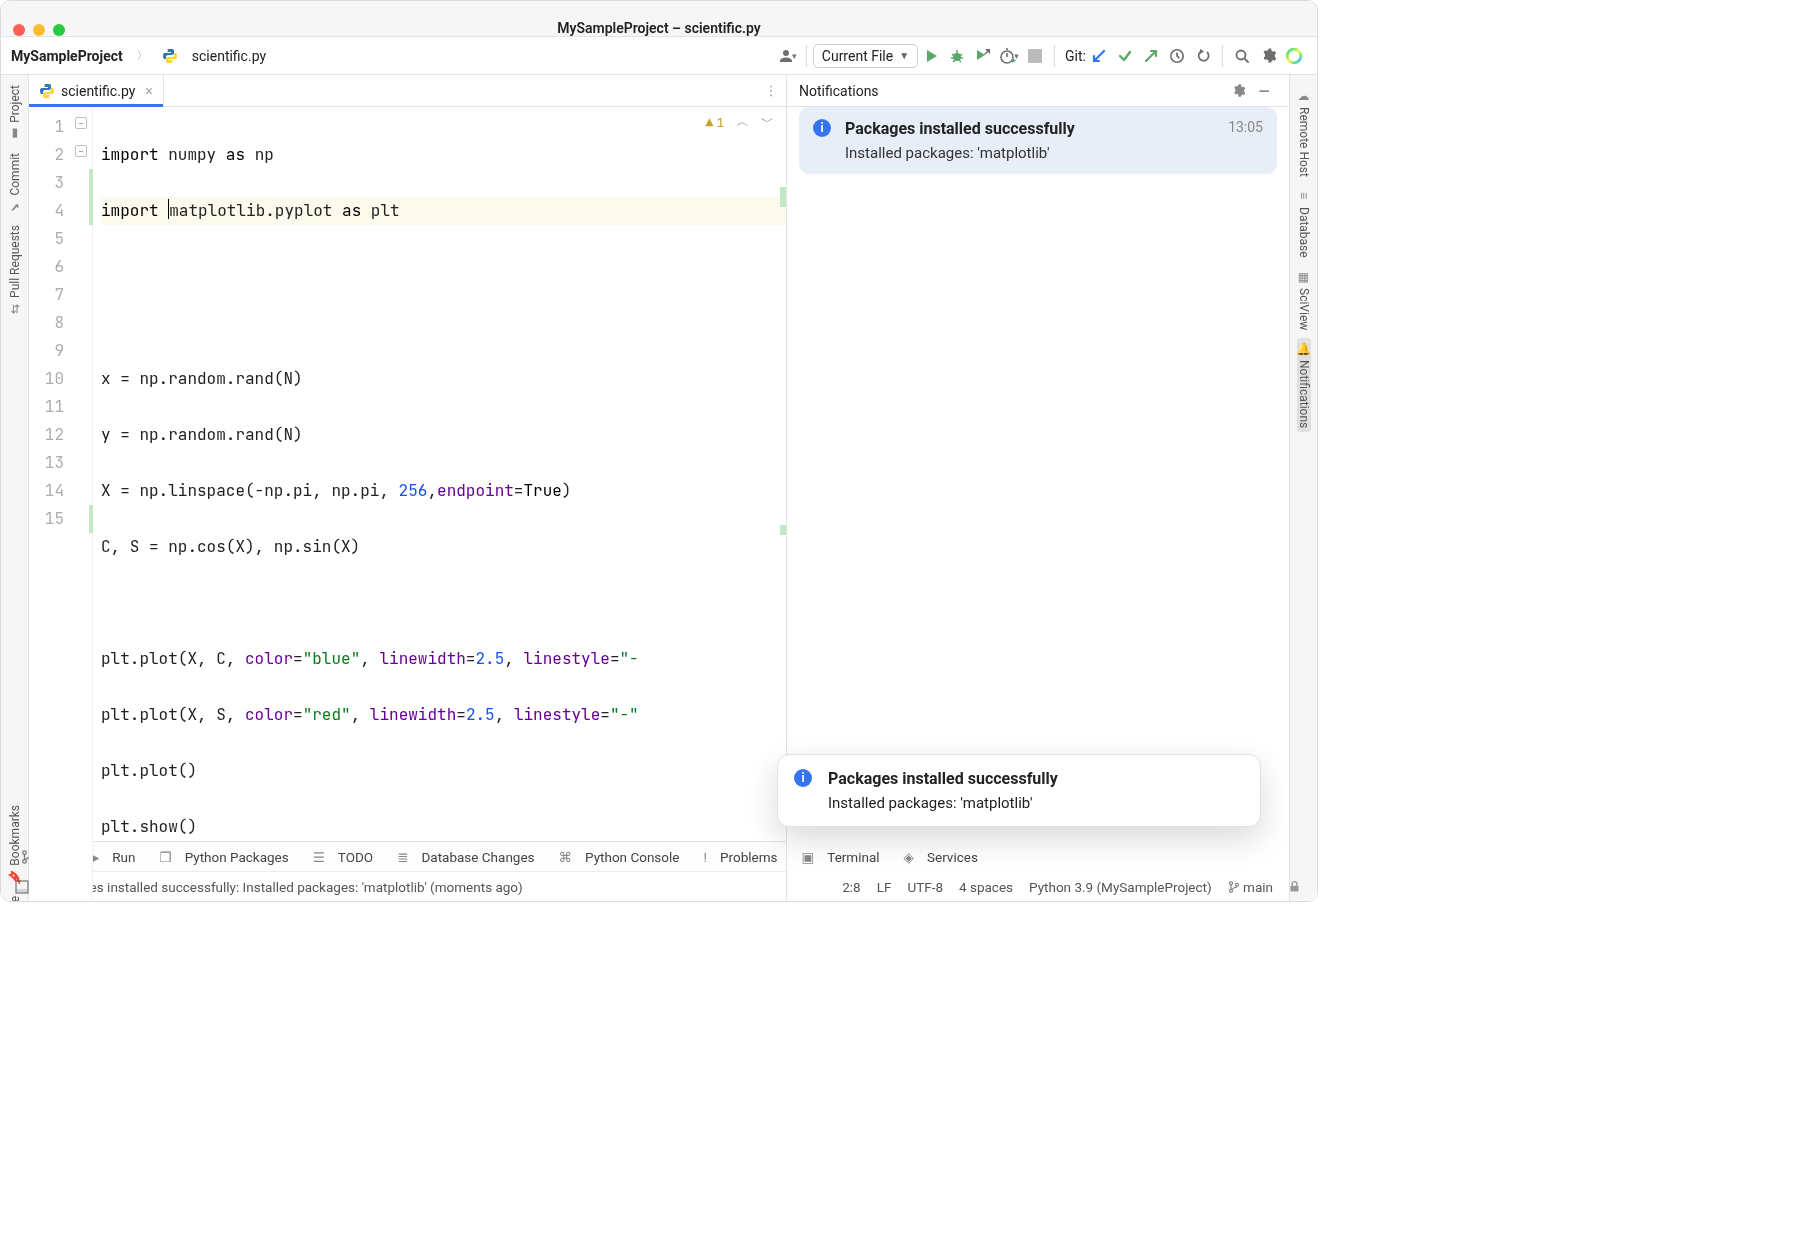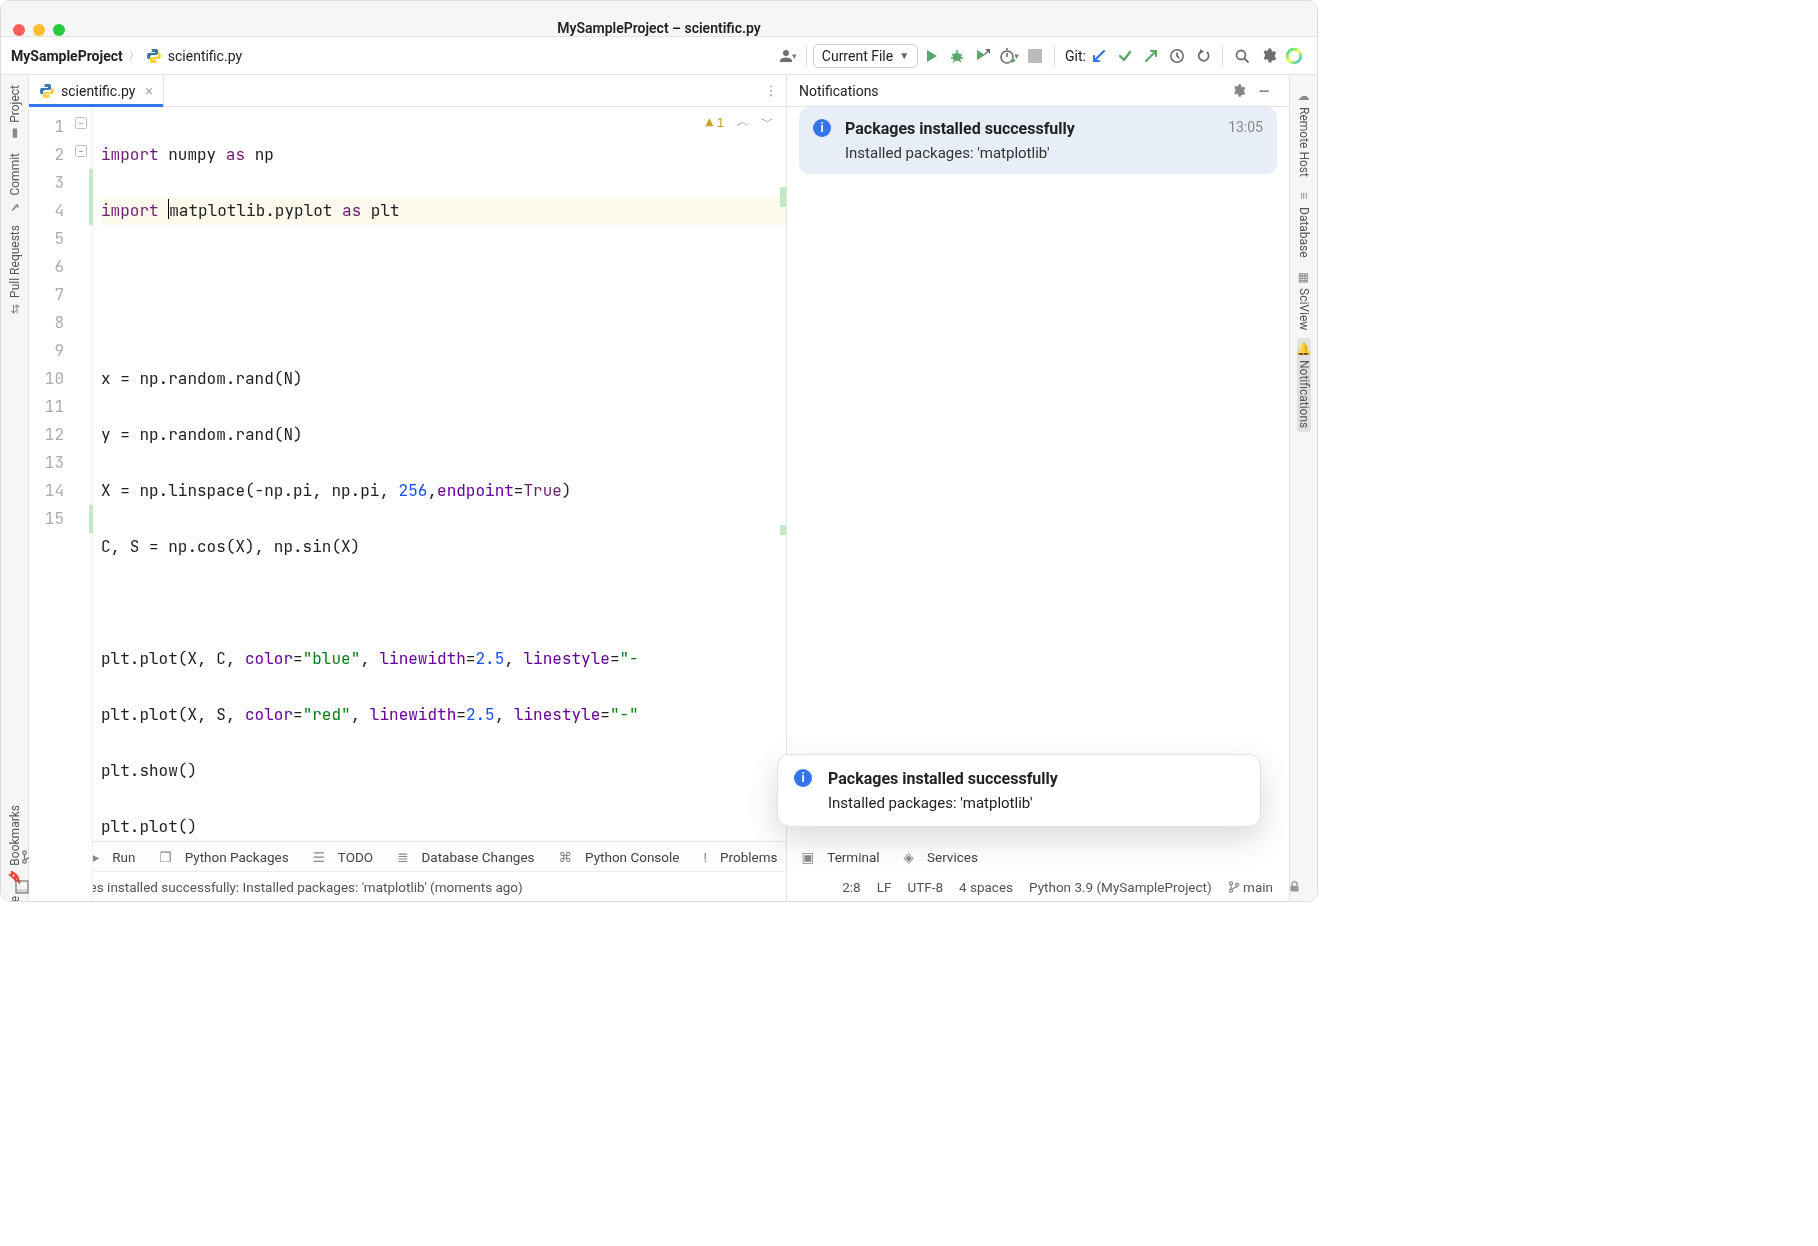--- a/index.html
+++ b/index.html
@@ -31,21 +31,21 @@
   .dot-red{background:#ff5f57;} .dot-yellow{background:#febc2e;} .dot-green{background:#28c840;}
   .titlebar .title { position:absolute; left:0; right:0; text-align:center; pointer-events:none;}
   
   .toolbar {
     height:38px;
     border-bottom:1px solid #e3e3e3;
     display:flex; align-items:center; padding:0 10px;
     background:#fff;
     font-size:14px;
   }
-  .breadcrumb { display:flex; align-items:flex-start; gap:6px;}
+  .breadcrumb { display:flex; align-items:flex-start; gap:14px;}
   .breadcrumb b { font-weight:700;}
   .chev { color:#999; font-size:11px;}
   .spacer { flex:1; }
   .tool-icon { width:22px; height:22px; display:inline-flex; align-items:center; justify-content:center; color:#6e6e6e; margin:0 2px; cursor:pointer;}
   .tool-sep { width:1px; height:22px; background:#dcdcdc; margin:0 6px;}
   .combo {
     border:1px solid #cfcfcf; border-radius:5px; padding:3px 8px; display:flex; align-items:center; gap:6px;
     background:#fff; cursor:pointer;
   }
   .combo .arr{font-size:10px;color:#666;}
@@ -91,21 +91,21 @@
   .tabrow .flex{flex:1;}
   .tabrow .kebab{width:30px; display:flex;align-items:center;justify-content:center;color:#888;cursor:pointer;}
   .editor {
     flex:1; display:grid; grid-template-columns:64px 1fr; font-family:"JetBrains Mono","SF Mono",Menlo,Consolas,monospace;
     font-size:16px; position:relative; overflow:hidden;
   }
   .gutter{ background:#fff; border-right:1px solid #f0f0f0; color:#adadad; text-align:right; padding:6px 28px 0 0; line-height:28px;}
   .gutter div{height:28px;}
   .code{ padding:6px 0 0 8px; line-height:28px; white-space:pre; overflow-x:hidden;}
   .code .line{height:28px; display:block;}
-  .kw{color:#701a75;text-align:right;} .num{color:#1750eb;} .str{color:#067d17;} .kwarg{color:#660099;}
+  .kw{color:#000000;text-align:right;} .num{color:#1750eb;} .str{color:#067d17;} .kwarg{color:#660099;}
   .line.hl{background:#fcfaed;}
   .cursor{display:inline-block; width:1px; height:20px; background:#000; vertical-align:-3px;}
   .fold{position:absolute; left:46px; width:12px; height:12px; border:1px solid #c0c0c0; border-radius:2px; background:#fff; font-size:9px; line-height:10px; text-align:center; color:#888;}
   .greenbar{position:absolute; left:60px; width:4px; background:#c3e8c5;}
   .insp {
     position:absolute; top:6px; right:10px; font-size:13px; color:#888;
     display:flex; align-items:center; gap:10px;
   }
   .insp .warn{color:#c9a227; display:flex; align-items:center; gap:3px;}
   .insp .arrows span{cursor:pointer; padding:0 2px;}
@@ -353,22 +353,22 @@
 <span class="line hl"><span class="kw">import</span> <span class="cursor"></span>m<span>atplotlib.pyplot</span> <span class="kw">as</span> <span>plt</span></span>
 <span class="line"></span>
 <span class="line"></span>
 <span class="line">x = np.random.rand(N)</span>
 <span class="line">y = np.random.rand(N)</span>
 <span class="line"><span>X = np.linspace(-np.pi, np.pi, </span><span class="num">256</span><span>,</span><span class="kwarg">endpoint</span><span>=</span><span class="kw">True</span><span>)</span></span>
 <span class="line">C, S = np.cos(X), np.sin(X)</span>
 <span class="line"></span>
 <span class="line"><span>plt.plot(X, C, </span><span class="kwarg">color</span><span>=</span><span class="str">"blue"</span><span>, </span><span class="kwarg">linewidth</span><span>=</span><span class="num">2.5</span><span>, </span><span class="kwarg">linestyle</span><span>=</span><span class="str">"-</span></span>
 <span class="line"><span>plt.plot(X, S, </span><span class="kwarg">color</span><span>=</span><span class="str">"red"</span><span>, </span><span class="kwarg">linewidth</span><span>=</span><span class="num">2.5</span><span>, </span><span class="kwarg">linestyle</span><span>=</span><span class="str">"-"</span></span>
+<span class="line">plt.plot()</span>
 <span class="line">plt.show()</span>
-<span class="line">plt.plot()</span>
 <span class="line"></span>
         </div>
 
         <span class="fold" style="top:10px">–</span>
         <span class="fold" style="top:38px">–</span>
         <span class="greenbar" style="top:62px;height:56px"></span>
         <span class="greenbar" style="top:398px;height:28px"></span>
 
         <div class="insp">
           <span class="warn">

